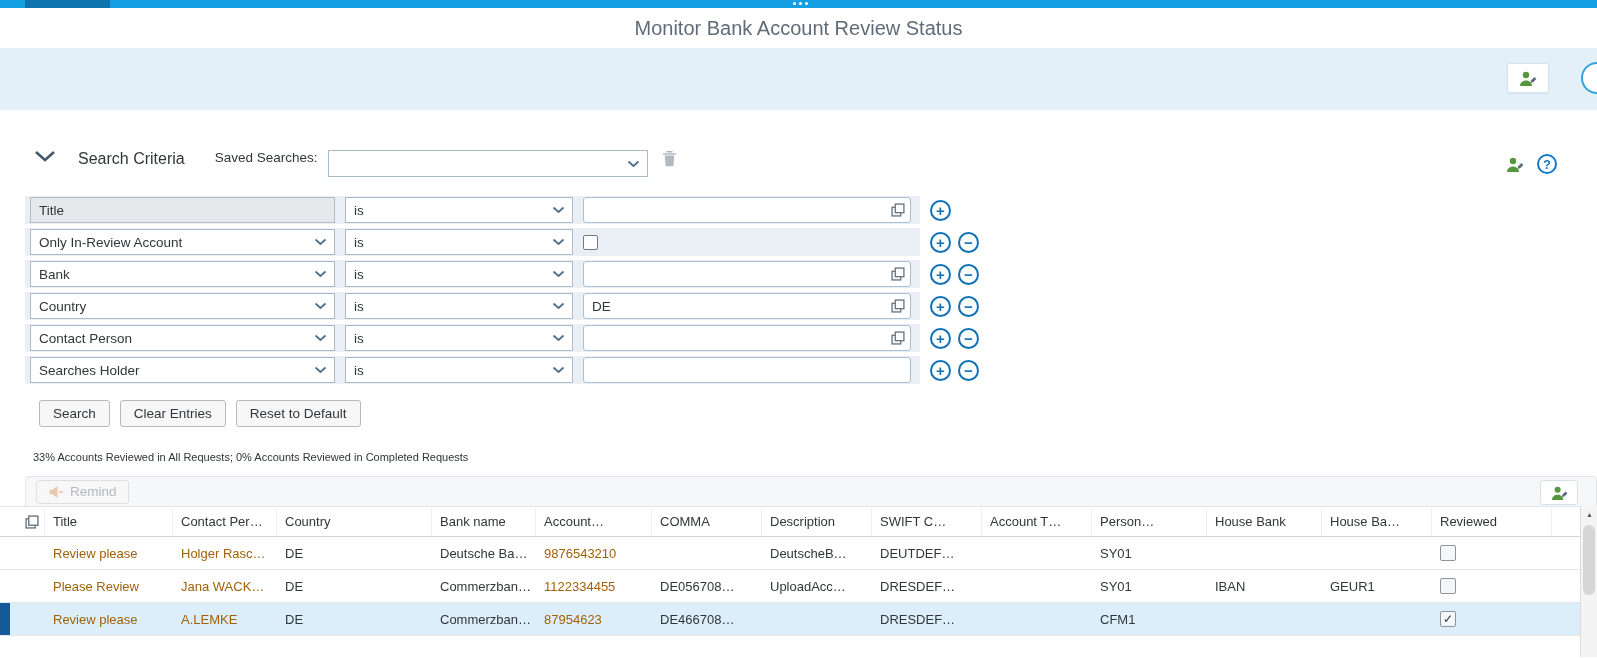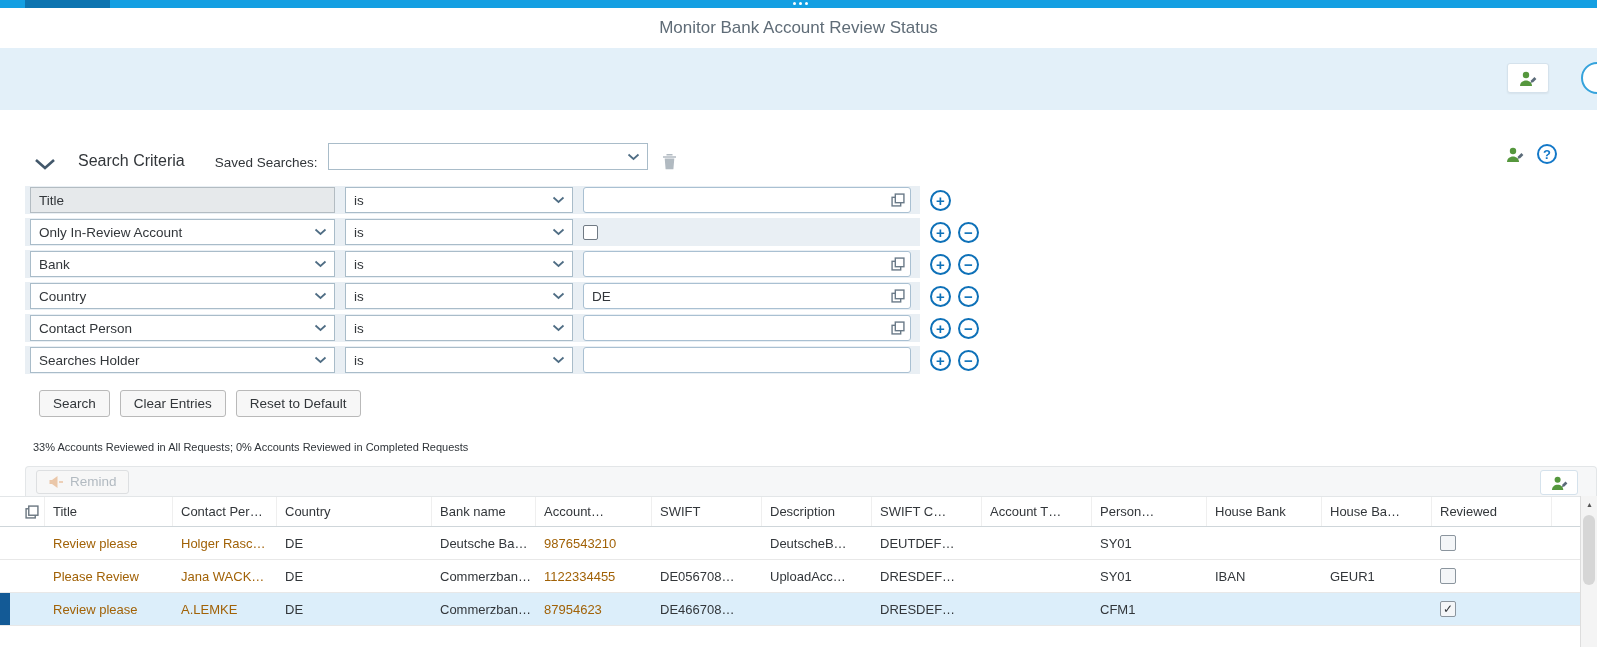--- a/index.html
+++ b/index.html
@@ -10,30 +10,30 @@
   }
 
   
   .topstrip { height:8px; background:#149fe2; position:relative; }
   .strip-dark { position:absolute; left:25px; top:0; width:85px; height:8px; background:#0d74b0; }
   .strip-dots { position:absolute; left:793px; top:2px; display:flex; gap:3px; }
   .strip-dots i { width:3px; height:3px; border-radius:50%; background:#fff; display:block; }
 
   
   .titlebar { height:40px; background:#fff; display:flex; align-items:center; justify-content:center; }
-  .apptitle { font-size:17px; color:#5f6c77; }
+  .apptitle { font-size:20px; color:#5f6c77; }
 
   
   .band { height:62px; background:#e3f0f9; position:relative; }
   .icon-btn { background:#fff; border:1px solid #d5e2ec; border-radius:3px; display:flex; align-items:center; justify-content:center; cursor:pointer; }
   .band-user { position:absolute; right:48px; top:15px; width:42px; height:30px; box-shadow:0 1px 2px rgba(0,0,0,.06); }
   .edge-circle { position:absolute; right:-16px; top:14px; width:32px; height:32px; border-radius:50%; background:#fff; border:2px solid #35a3dc; }
 
   
-  .search-head { margin-top:30px; height:30px; display:flex; align-items:flex-end; padding-left:34px; position:relative; }
+  .search-head { margin-top:40px; height:30px; display:flex; align-items:flex-start; padding-left:34px; position:relative; }
   .collapse { cursor:pointer; display:flex; }
   .sc-label { margin-left:22px; font-size:16px; color:#32363a; }
   .ss-label { margin-left:30px; font-size:13.5px; }
   .select { display:flex; align-items:center; justify-content:space-between; background:#fff; border:1px solid #a9bcc9; height:27px; padding:0 7px 0 8px; font-size:13.5px; cursor:pointer; }
   .saved-select { margin-left:10px; width:320px; }
   .sel-chev { display:flex; margin-left:6px; }
   .trash { margin-left:14px; cursor:pointer; display:flex; opacity:.75; }
   .head-right { position:absolute; right:40px; top:4px; display:flex; align-items:center; gap:12px; }
   .help-circle { width:20px; height:20px; border-radius:50%; border:2px solid #1378c8; color:#1378c8; background:#fff; font-size:13px; font-weight:bold; display:flex; align-items:center; justify-content:center; cursor:pointer; }
 
@@ -377,21 +377,21 @@
             <rect x="1" y="3.5" width="8.5" height="8.5" fill="none" stroke="#6a7680" stroke-width="1.3"></rect>
             <rect x="3.5" y="1" width="8.5" height="8.5" fill="#fff" stroke="#6a7680" stroke-width="1.3"></rect>
           </svg>
         </span>
       </div>
     <div class="th">Title</div>
     <div class="th">Contact Per…</div>
     <div class="th">Country</div>
     <div class="th">Bank name</div>
     <div class="th">Account…</div>
-    <div class="th">SWIFT</div>
+    <div class="th">COMMA</div>
     <div class="th">Description</div>
     <div class="th">SWIFT C…</div>
     <div class="th">Account T…</div>
     <div class="th">Person…</div>
     <div class="th">House Bank</div>
     <div class="th">House Ba…</div>
     <div class="th">Reviewed</div>
     <div class="th last"></div>
   </div>
 

